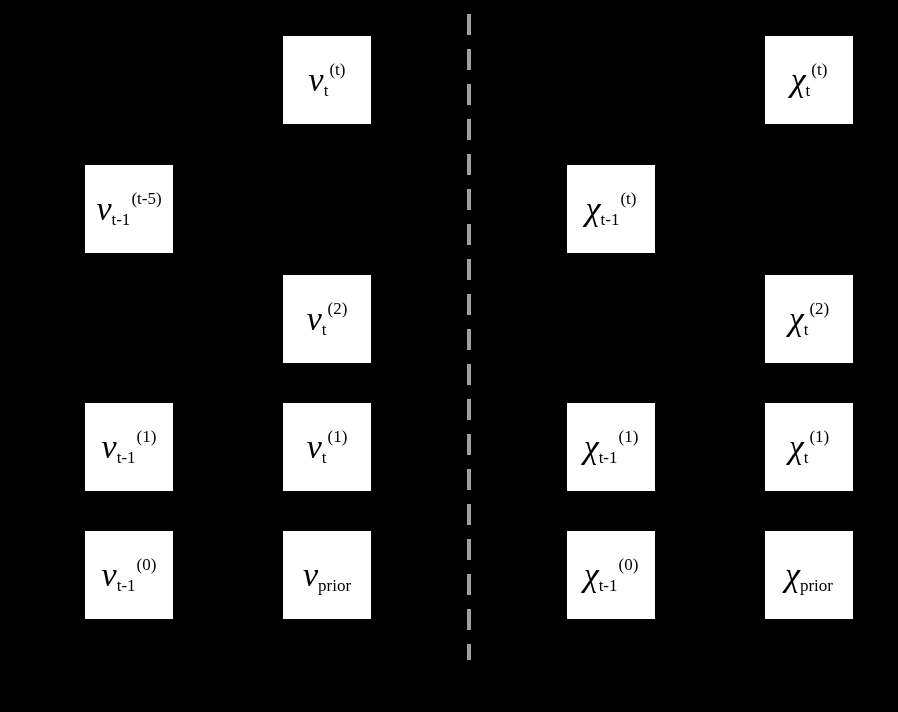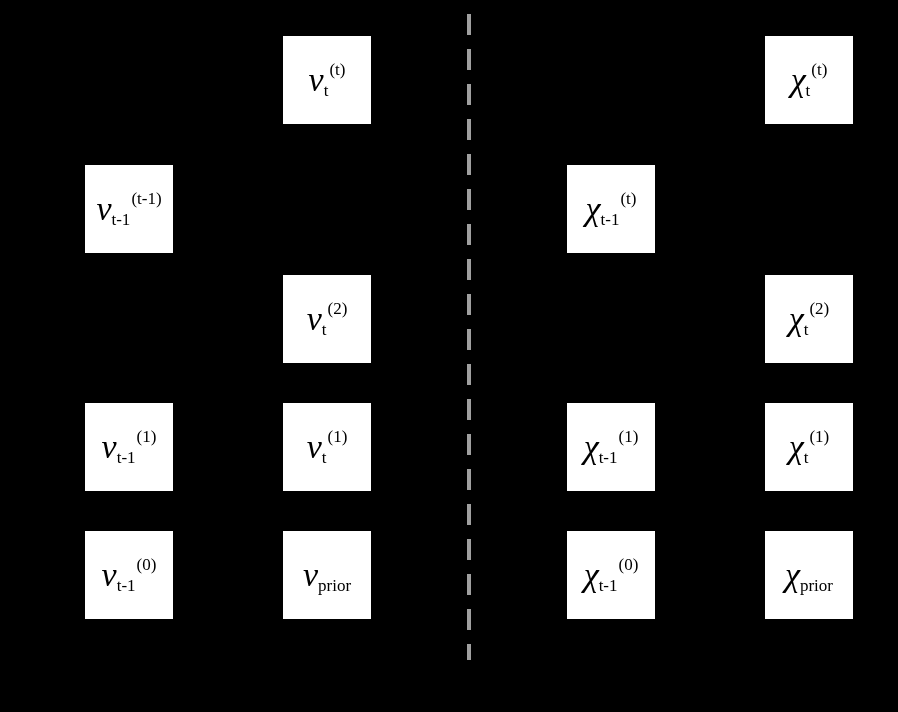--- a/index.html
+++ b/index.html
@@ -66,21 +66,21 @@
 
   <div class="node" style="left:283px; top:36px;">
     <span class="sym-base">ν</span>
     <span class="sym-sub">t</span>
     <span class="sym-sup">(t)</span>
   </div>
 
   <div class="node" style="left:85px; top:165px;">
     <span class="sym-base">ν</span>
     <span class="sym-sub">t-1</span>
-    <span class="sym-sup">(t-1)</span>
+    <span class="sym-sup">(t-5)</span>
   </div>
 
   <div class="node" style="left:283px; top:275px;">
     <span class="sym-base">ν</span>
     <span class="sym-sub">t</span>
     <span class="sym-sup">(2)</span>
   </div>
 
   <div class="node" style="left:85px; top:403px;">
     <span class="sym-base">ν</span>

